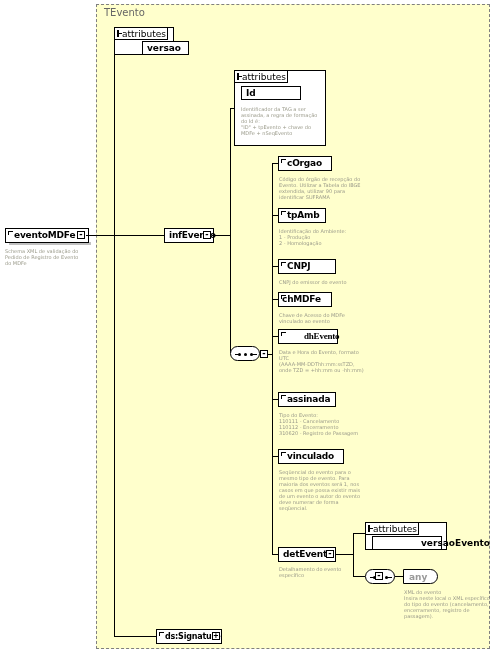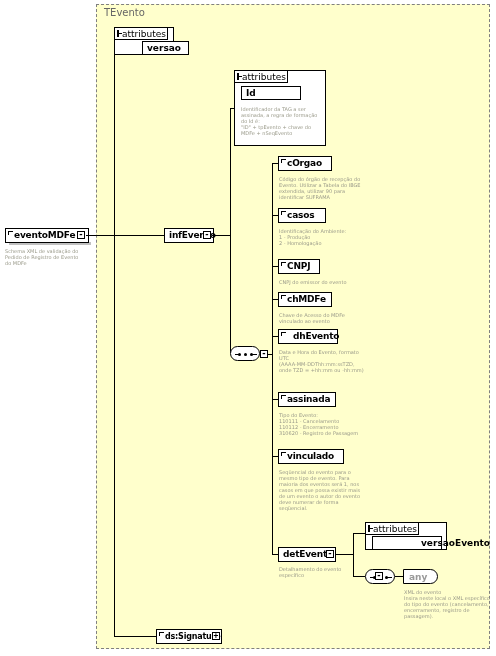--- a/index.html
+++ b/index.html
@@ -258,44 +258,44 @@
 
   <div class="elem shadow" style="left:278px;top:156px;width:54px;">
     <span class="tick"></span>
     <span class="lbl" style="margin-left:5px;">cOrgao</span>
   </div>
   <div class="ln lnh" style="left:272px;top:163px;width:6px;"></div>
   <div class="doc" style="left:279px;top:176px;width:86px;">Código do órgão de recepção do Evento. Utilizar a Tabela do IBGE extendida, utilizar 90 para identificar SUFRAMA</div>
 
   <div class="elem shadow" style="left:278px;top:208px;width:48px;">
     <span class="tick"></span>
-    <span class="lbl" style="margin-left:5px;">casos</span>
+    <span class="lbl" style="margin-left:5px;">tpAmb</span>
   </div>
   <div class="ln lnh" style="left:272px;top:215px;width:6px;"></div>
   <div class="doc" style="left:279px;top:228px;width:86px;">Identificação do Ambiente:
 1 - Produção
 2 - Homologação</div>
 
-  <div class="elem shadow" style="left:278px;top:259px;width:42px;">
+  <div class="elem shadow" style="left:278px;top:259px;width:58px;">
     <span class="tick"></span>
     <span class="lbl" style="margin-left:5px;">CNPJ</span>
   </div>
   <div class="ln lnh" style="left:272px;top:266px;width:6px;"></div>
   <div class="doc" style="left:279px;top:279px;width:86px;">CNPJ do emissor do evento</div>
 
   <div class="elem shadow" style="left:278px;top:292px;width:54px;">
     <span class="tick"></span>
-    <span class="lbl" style="margin-left:5px;">chMDFe</span>
+    <span class="lbl" style="">chMDFe</span>
   </div>
   <div class="ln lnh" style="left:272px;top:299px;width:6px;"></div>
   <div class="doc" style="left:279px;top:312px;width:86px;">Chave de Acesso do MDFe vinculado ao evento</div>
 
   <div class="elem shadow" style="left:278px;top:329px;width:60px;">
     <span class="tick"></span>
-    <span class="lbl" style="margin-left:11px;">dhEvento</span>
+    <span class="lbl" style="margin-left:22px;font-family:Liberation Serif, serif;">dhEvento</span>
   </div>
   <div class="ln lnh" style="left:272px;top:336px;width:6px;"></div>
   <div class="doc" style="left:279px;top:349px;width:86px;">Data e Hora do Evento, formato UTC
 (AAAA-MM-DDThh:mm:ssTZD, onde TZD = +hh:mm ou -hh:mm)</div>
 
   <div class="elem shadow" style="left:278px;top:392px;width:58px;">
     <span class="tick"></span>
     <span class="lbl" style="margin-left:5px;">assinada</span>
   </div>
   <div class="ln lnh" style="left:272px;top:399px;width:6px;"></div>

